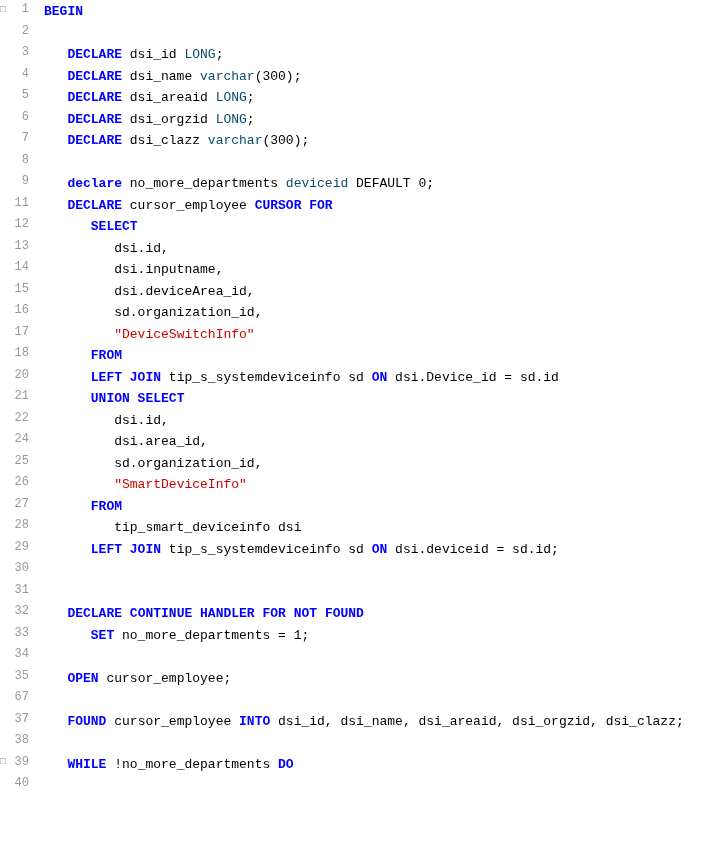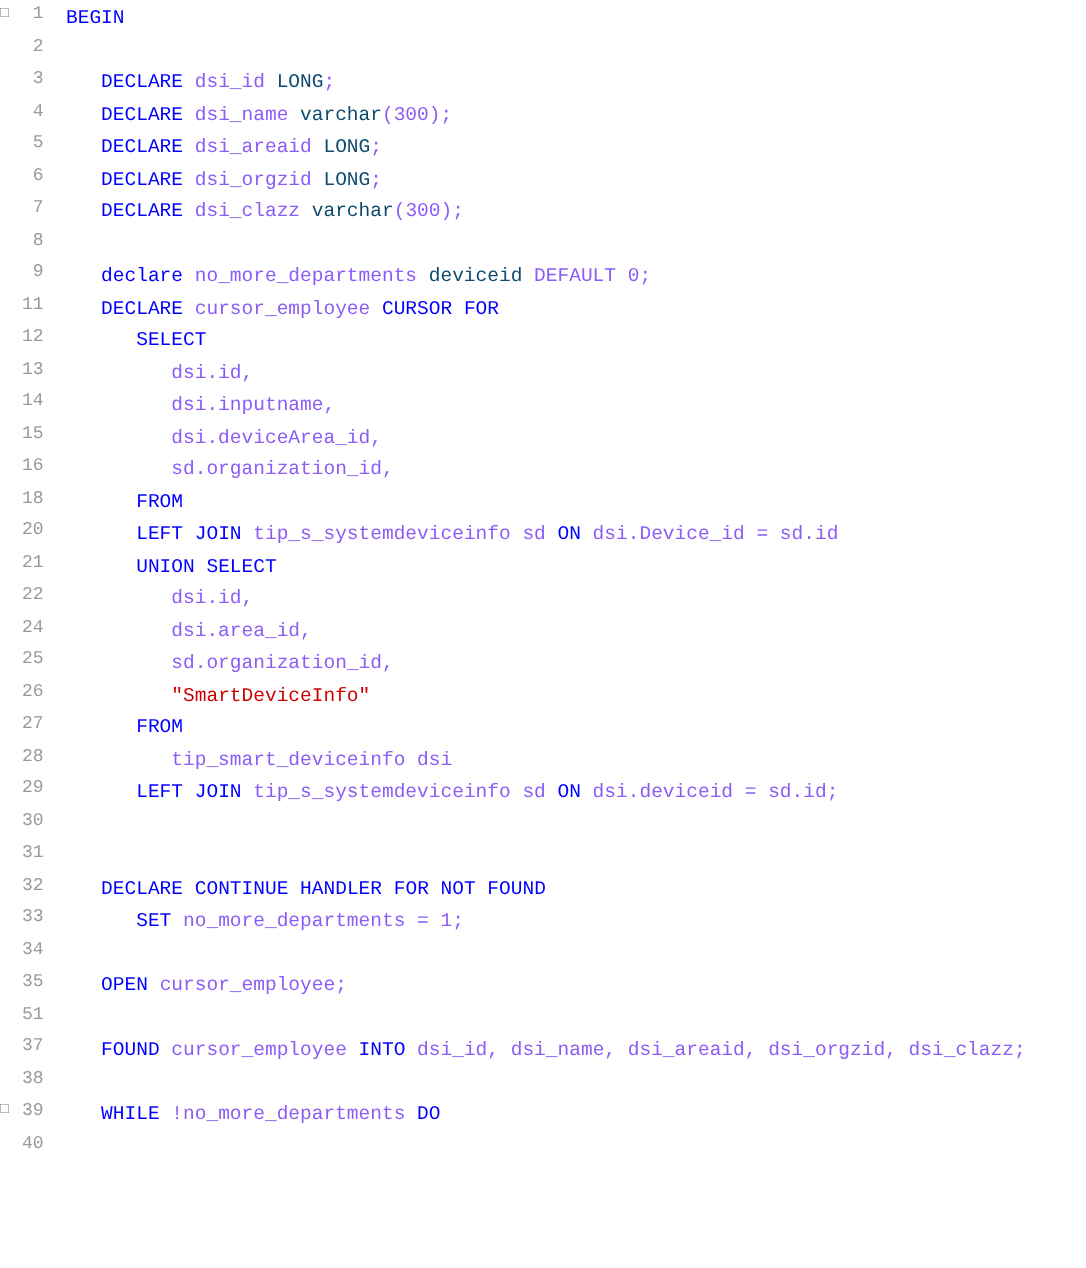--- a/index.html
+++ b/index.html
@@ -49,24 +49,24 @@
       min-width: 22px;
       padding-right: 4px;
       user-select: none;
     }
     .code-content {
       flex: 1;
       padding-left: 6px;
       white-space: pre;
       padding-top: 2px;
     }
-    .kw-blue { color: #0000ff; font-weight: normal; }
+    .kw-blue { color: #0000ff; font-weight: bold; }
     .kw-teal { color: #0c4a6e; }
     .string-red { color: #cc0000; }
-    .plain { color: #8b5cf6; }
+    .plain { color: #000000; }
     span { display: inline; }
   </style>
 </head>
 <body>
 
 <div class="code-container">
   <div class="code-lines" id="code-lines" style="width:100%;">
       <div class="line-row">
         <div class="line-number-wrap">
           <span class="fold-icon">□</span>
@@ -168,20 +168,27 @@
       <div class="line-row">
         <div class="line-number-wrap">
           <span class="fold-icon"> </span>
           <span class="line-num">16</span>
         </div>
         <div class="code-content"><span class="plain">         sd.organization_id,</span></div>
       </div>
       <div class="line-row">
         <div class="line-number-wrap">
           <span class="fold-icon"> </span>
+          <span class="line-num">17</span>
+        </div>
+        <div class="code-content"><span class="plain">         </span><span class="string-red">"DeviceSwitchInfo"</span></div>
+      </div>
+      <div class="line-row">
+        <div class="line-number-wrap">
+          <span class="fold-icon"> </span>
           <span class="line-num">18</span>
         </div>
         <div class="code-content"><span class="plain">      </span><span class="kw-blue">FROM</span></div>
       </div>
       <div class="line-row">
         <div class="line-number-wrap">
           <span class="fold-icon"> </span>
           <span class="line-num">20</span>
         </div>
         <div class="code-content"><span class="plain">      </span><span class="kw-blue">LEFT JOIN</span><span class="plain"> tip_s_systemdeviceinfo sd </span><span class="kw-blue">ON</span><span class="plain"> dsi.Device_id = sd.id</span></div>
@@ -280,21 +287,21 @@
       <div class="line-row">
         <div class="line-number-wrap">
           <span class="fold-icon"> </span>
           <span class="line-num">35</span>
         </div>
         <div class="code-content"><span class="plain">   </span><span class="kw-blue">OPEN</span><span class="plain"> cursor_employee;</span></div>
       </div>
       <div class="line-row">
         <div class="line-number-wrap">
           <span class="fold-icon"> </span>
-          <span class="line-num">51</span>
+          <span class="line-num">67</span>
         </div>
         <div class="code-content"> </div>
       </div>
       <div class="line-row">
         <div class="line-number-wrap">
           <span class="fold-icon"> </span>
           <span class="line-num">37</span>
         </div>
         <div class="code-content"><span class="plain">   </span><span class="kw-blue">FOUND</span><span class="plain"> cursor_employee </span><span class="kw-blue">INTO</span><span class="plain"> dsi_id, dsi_name, dsi_areaid, dsi_orgzid, dsi_clazz;</span></div>
       </div>

